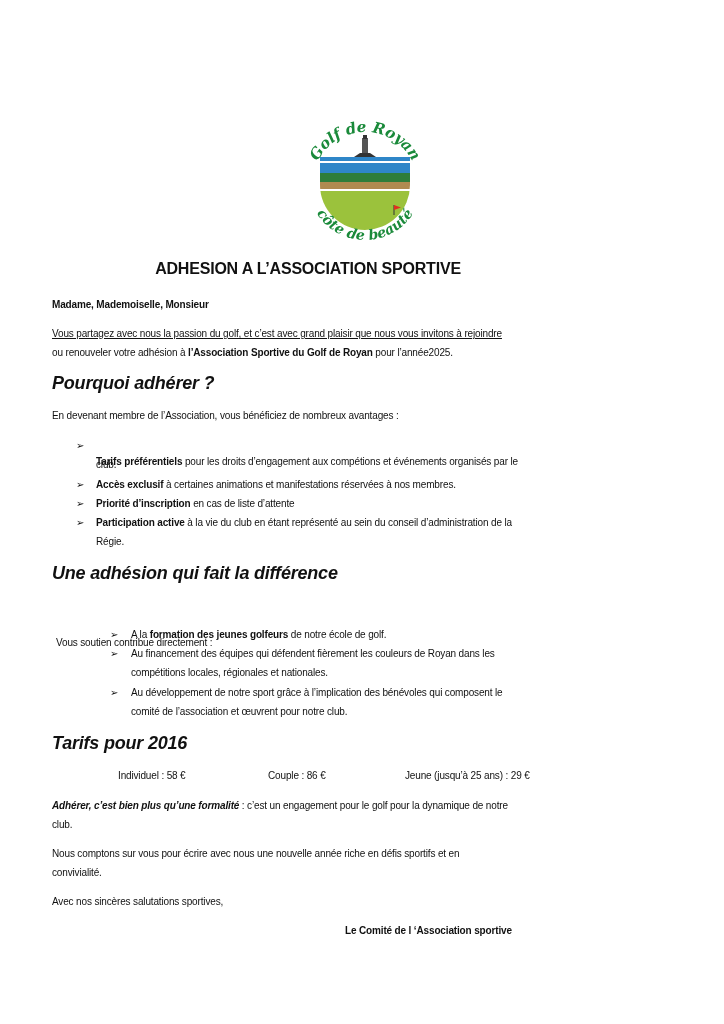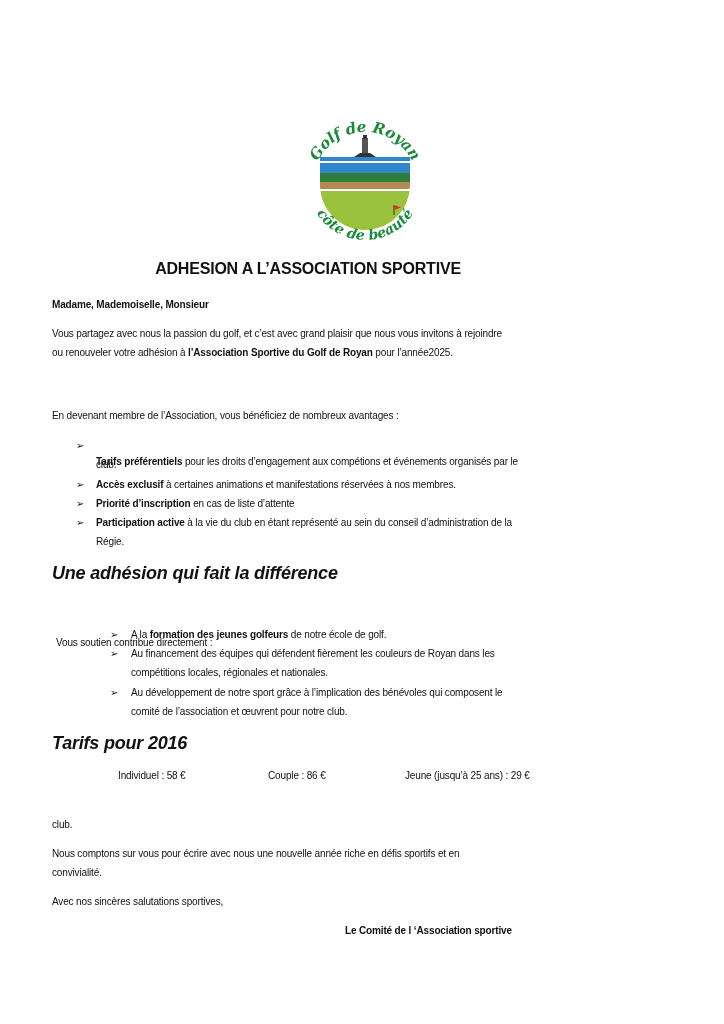--- a/index.html
+++ b/index.html
@@ -50,23 +50,24 @@
     </text>
     <text font-family="DejaVu Serif, serif" font-style="italic" font-weight="bold" font-size="14" fill="#1a8a3a">
       <textPath href="#botArc" startOffset="50%" text-anchor="middle">côte de beauté</textPath>
     </text>
   </svg>
 
   <div class="title">ADHESION A L’ASSOCIATION SPORTIVE</div>
 
   <div class="t" style="left:52px; top:295px; font-weight:bold;">Madame, Mademoiselle, Monsieur</div>
 
-  <div class="t" style="left:52px; top:324px;">Vous partagez avec nous la passion du golf, et c’est avec grand plaisir que nous vous invitons à rejoindre</div>
+  <div class="t" style="left:52px; top:324px;text-decoration:underline;">Vous partagez avec nous la passion du golf, et c’est avec grand plaisir que nous vous invitons à rejoindre</div>
   <div class="t" style="left:52px; top:343px;"><span>ou renouveler votre adhésion à </span><b>l’Association Sportive du Golf de Royan</b><span> pour l’année2025.</span></div>
 
+  <div class="h2" style="top:373px;">Pourquoi adhérer ?</div>
   <div class="t" style="left:52px; top:406px;">En devenant membre de l’Association, vous bénéficiez de nombreux avantages :</div>
 
   <div>
     <div class="t" style="left:76px; top:436px;"><span>➢</span></div>
     <div class="t" style="left:96px; top:436px;margin-top:16px;"><b>Tarifs préférentiels</b><span> pour les droits d’engagement aux compétions et événements organisés par le</span></div>
     <div class="t" style="left:96px; top:455px;">club.</div>
 
     <div class="t" style="left:76px; top:475px;"><span>➢</span></div>
     <div class="t" style="left:96px; top:475px;"><b>Accès exclusif</b><span> à certaines animations et manifestations réservées à nos membres.</span></div>
 
@@ -94,20 +95,21 @@
     <div class="t" style="left:131px; top:702px;">comité de l’association et œuvrent pour notre club.</div>
   </div>
 
   <div class="h2" style="top:733px;">Tarifs pour 2016</div>
   <div>
     <div class="t" style="left:118px; top:766px;">Individuel : 58 €</div>
     <div class="t" style="left:268px; top:766px;">Couple : 86 €</div>
     <div class="t" style="left:405px; top:766px;">Jeune (jusqu’à 25 ans) : 29 €</div>
   </div>
 
+  <div class="t" style="left:52px; top:796px;"><b><i>Adhérer, c’est bien plus qu’une formalité</i></b><span> : c’est un engagement pour le golf pour la dynamique de notre</span></div>
   <div class="t" style="left:52px; top:815px;">club.</div>
 
   <div class="t" style="left:52px; top:844px;">Nous comptons sur vous pour écrire avec nous une nouvelle année riche en défis sportifs et en</div>
   <div class="t" style="left:52px; top:863px;">convivialité.</div>
 
   <div class="t" style="left:52px; top:892px;">Avec nos sincères salutations sportives,</div>
 
   <div class="t" style="left:345px; top:921px; font-weight:bold;">Le Comité de l ‘Association sportive</div>
 </div>
 

